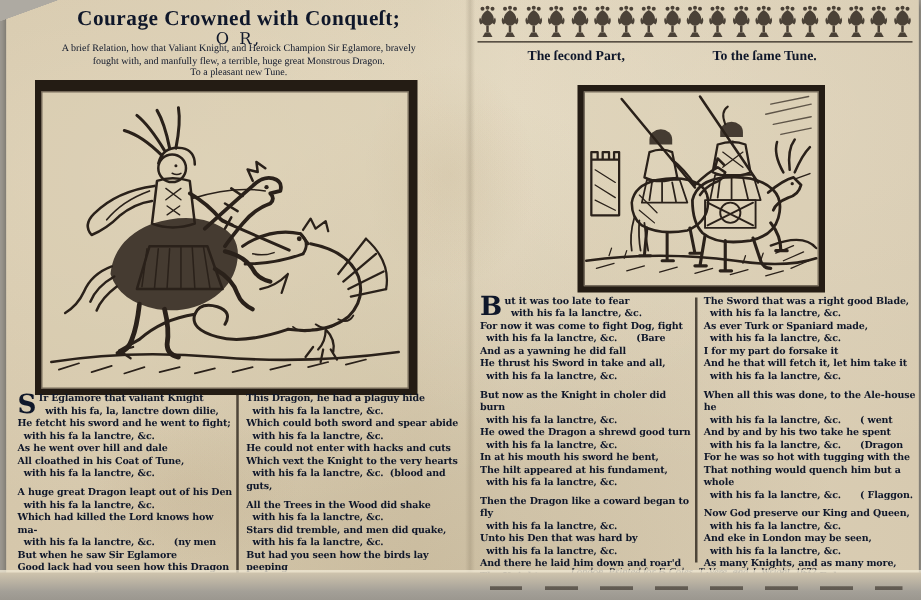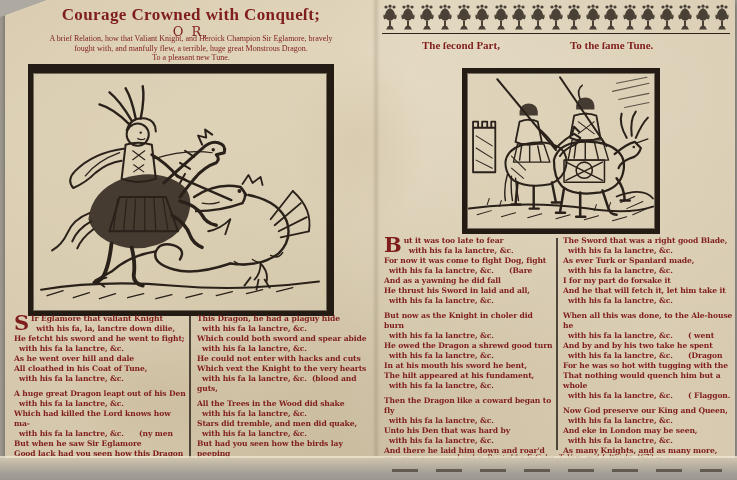--- a/index.html
+++ b/index.html
@@ -18,21 +18,21 @@
     background:linear-gradient(90deg,transparent,rgba(80,68,48,.16),transparent);}
   .bottom-strip{position:absolute;left:0;top:458px;width:737px;height:22px;
     background:linear-gradient(#cfc4ad,#a39f97 70%,#9b978f);}
   .bottom-tear{position:absolute;left:0;top:456px;width:737px;height:3px;background:rgba(238,230,210,.8);}
   .bottom-print-marks{position:absolute;left:392px;top:469px;width:330px;height:3px;opacity:.65;
     background:repeating-linear-gradient(90deg,#3a332b 0 26px,transparent 26px 44px);}
   .stain{position:absolute;border-radius:50%;pointer-events:none;}
   .s1{left:290px;top:50px;width:140px;height:180px;background:radial-gradient(rgba(150,118,70,.10),transparent 70%);}
   .s2{left:60px;top:330px;width:180px;height:120px;background:radial-gradient(rgba(140,110,70,.08),transparent 70%);}
 
-  .page{position:absolute;color:#7f1d1d;}
+  .page{position:absolute;color:#0f172a;}
   #left-page{left:8px;top:2px;width:366px;height:458px;}
   #right-page{left:380px;top:2px;width:352px;height:460px;}
 
   .title{position:absolute;left:0;top:3px;width:100%;text-align:center;
     font-family:"Liberation Serif", serif;font-size:17px;font-weight:700;letter-spacing:.4px;}
   .or-line{position:absolute;left:0;top:22px;width:100%;text-align:center;font-size:13px;letter-spacing:2px;}
   .subtitle{position:absolute;left:0;top:32px;width:100%;text-align:center;
     font-size:8px;line-height:9.6px;font-family:Liberation Serif, serif;}
 
   .woodcut{position:absolute;border:5px solid #241c14;background:rgba(215,202,176,.35);}
@@ -456,21 +456,21 @@
     </svg>
   </div>
 
   <div class="verse-col" style="left:4px;top:234px;width:170px;">
       <div class="stanza">
         <div class="vline"><span class="dropcap">B</span>ut it was too late to fear</div>
         <div class="vline">  with his fa la lanctre, &amp;c.</div>
         <div class="vline">For now it was come to fight Dog, fight</div>
         <div class="vline">  with his fa la lanctre, &amp;c.      (Bare</div>
         <div class="vline">And as a yawning he did fall</div>
-        <div class="vline">He thrust his Sword in laid and all,</div>
+        <div class="vline">He thrust his Sword in take and all,</div>
         <div class="vline">  with his fa la lanctre, &amp;c.</div>
       </div>
       <div class="stanza">
         <div class="vline">But now as the Knight in choler did burn</div>
         <div class="vline">  with his fa la lanctre, &amp;c.</div>
         <div class="vline">He owed the Dragon a shrewd good turn</div>
         <div class="vline">  with his fa la lanctre, &amp;c.</div>
         <div class="vline">In at his mouth his sword he bent,</div>
         <div class="vline">The hilt appeared at his fundament,</div>
         <div class="vline">  with his fa la lanctre, &amp;c.</div>

